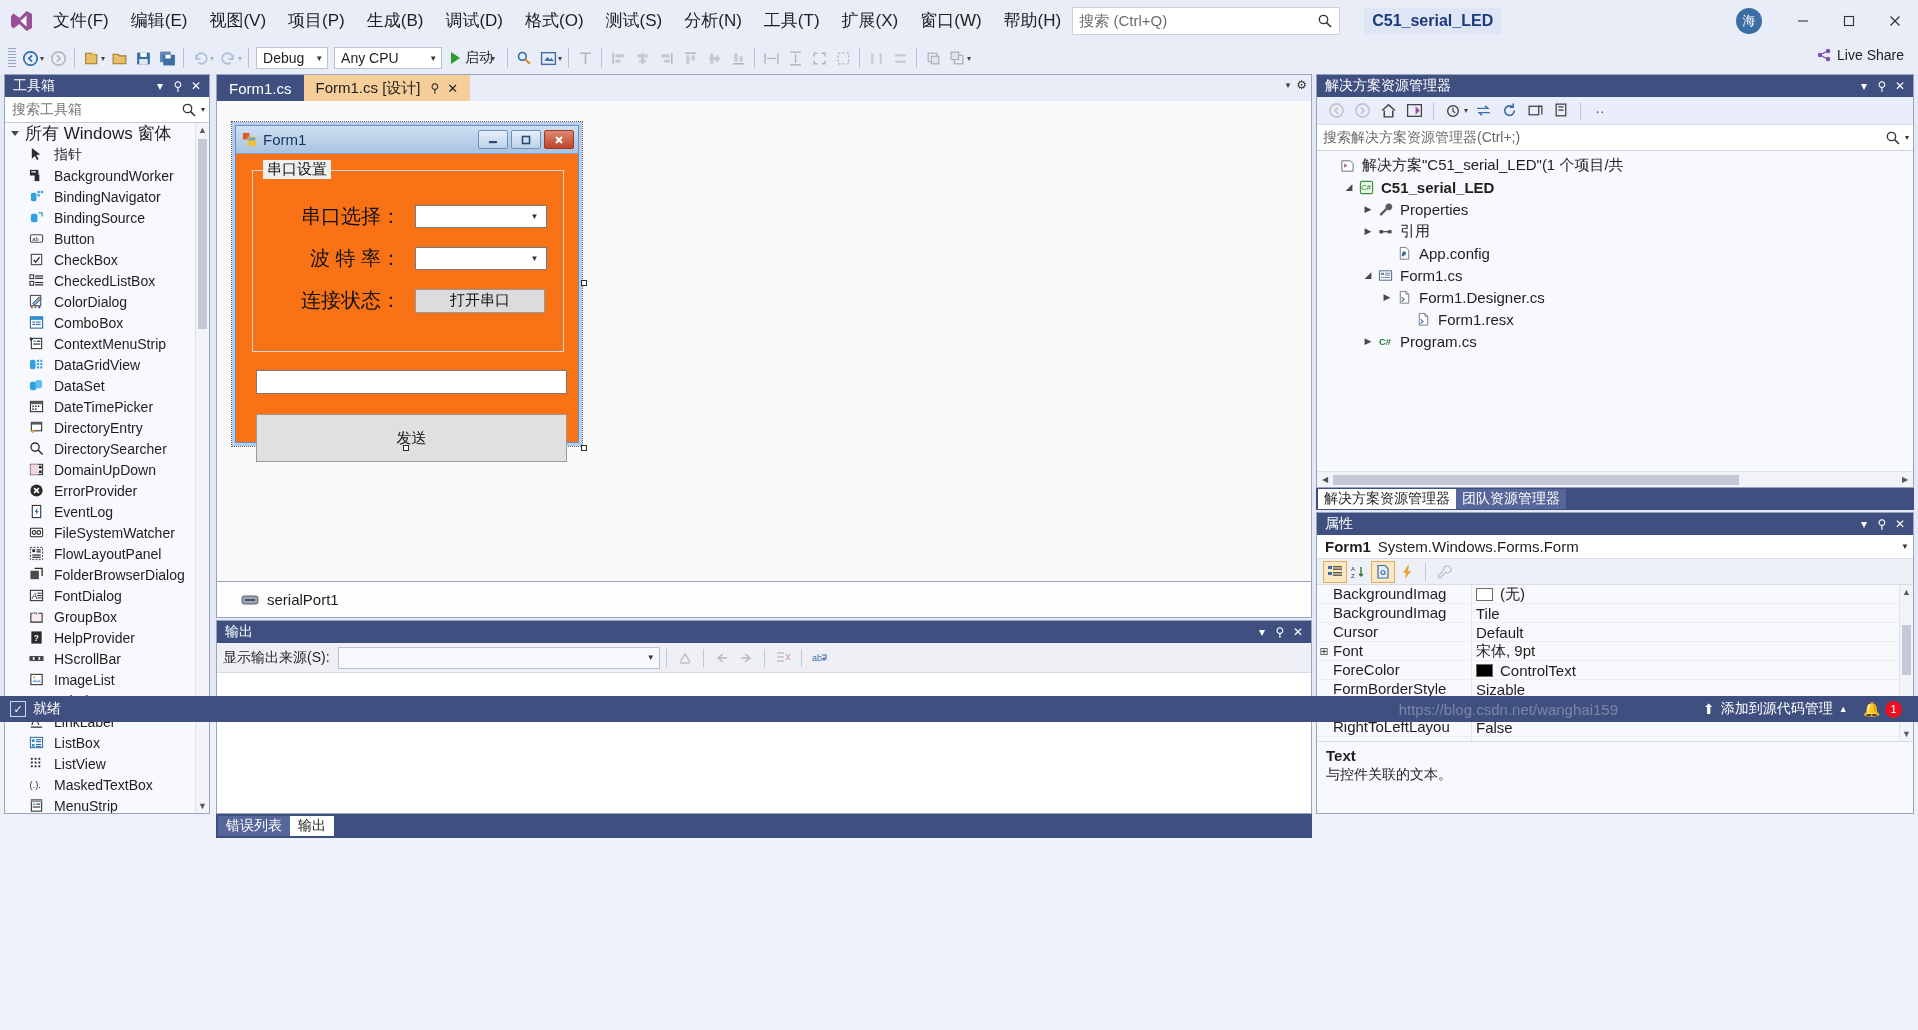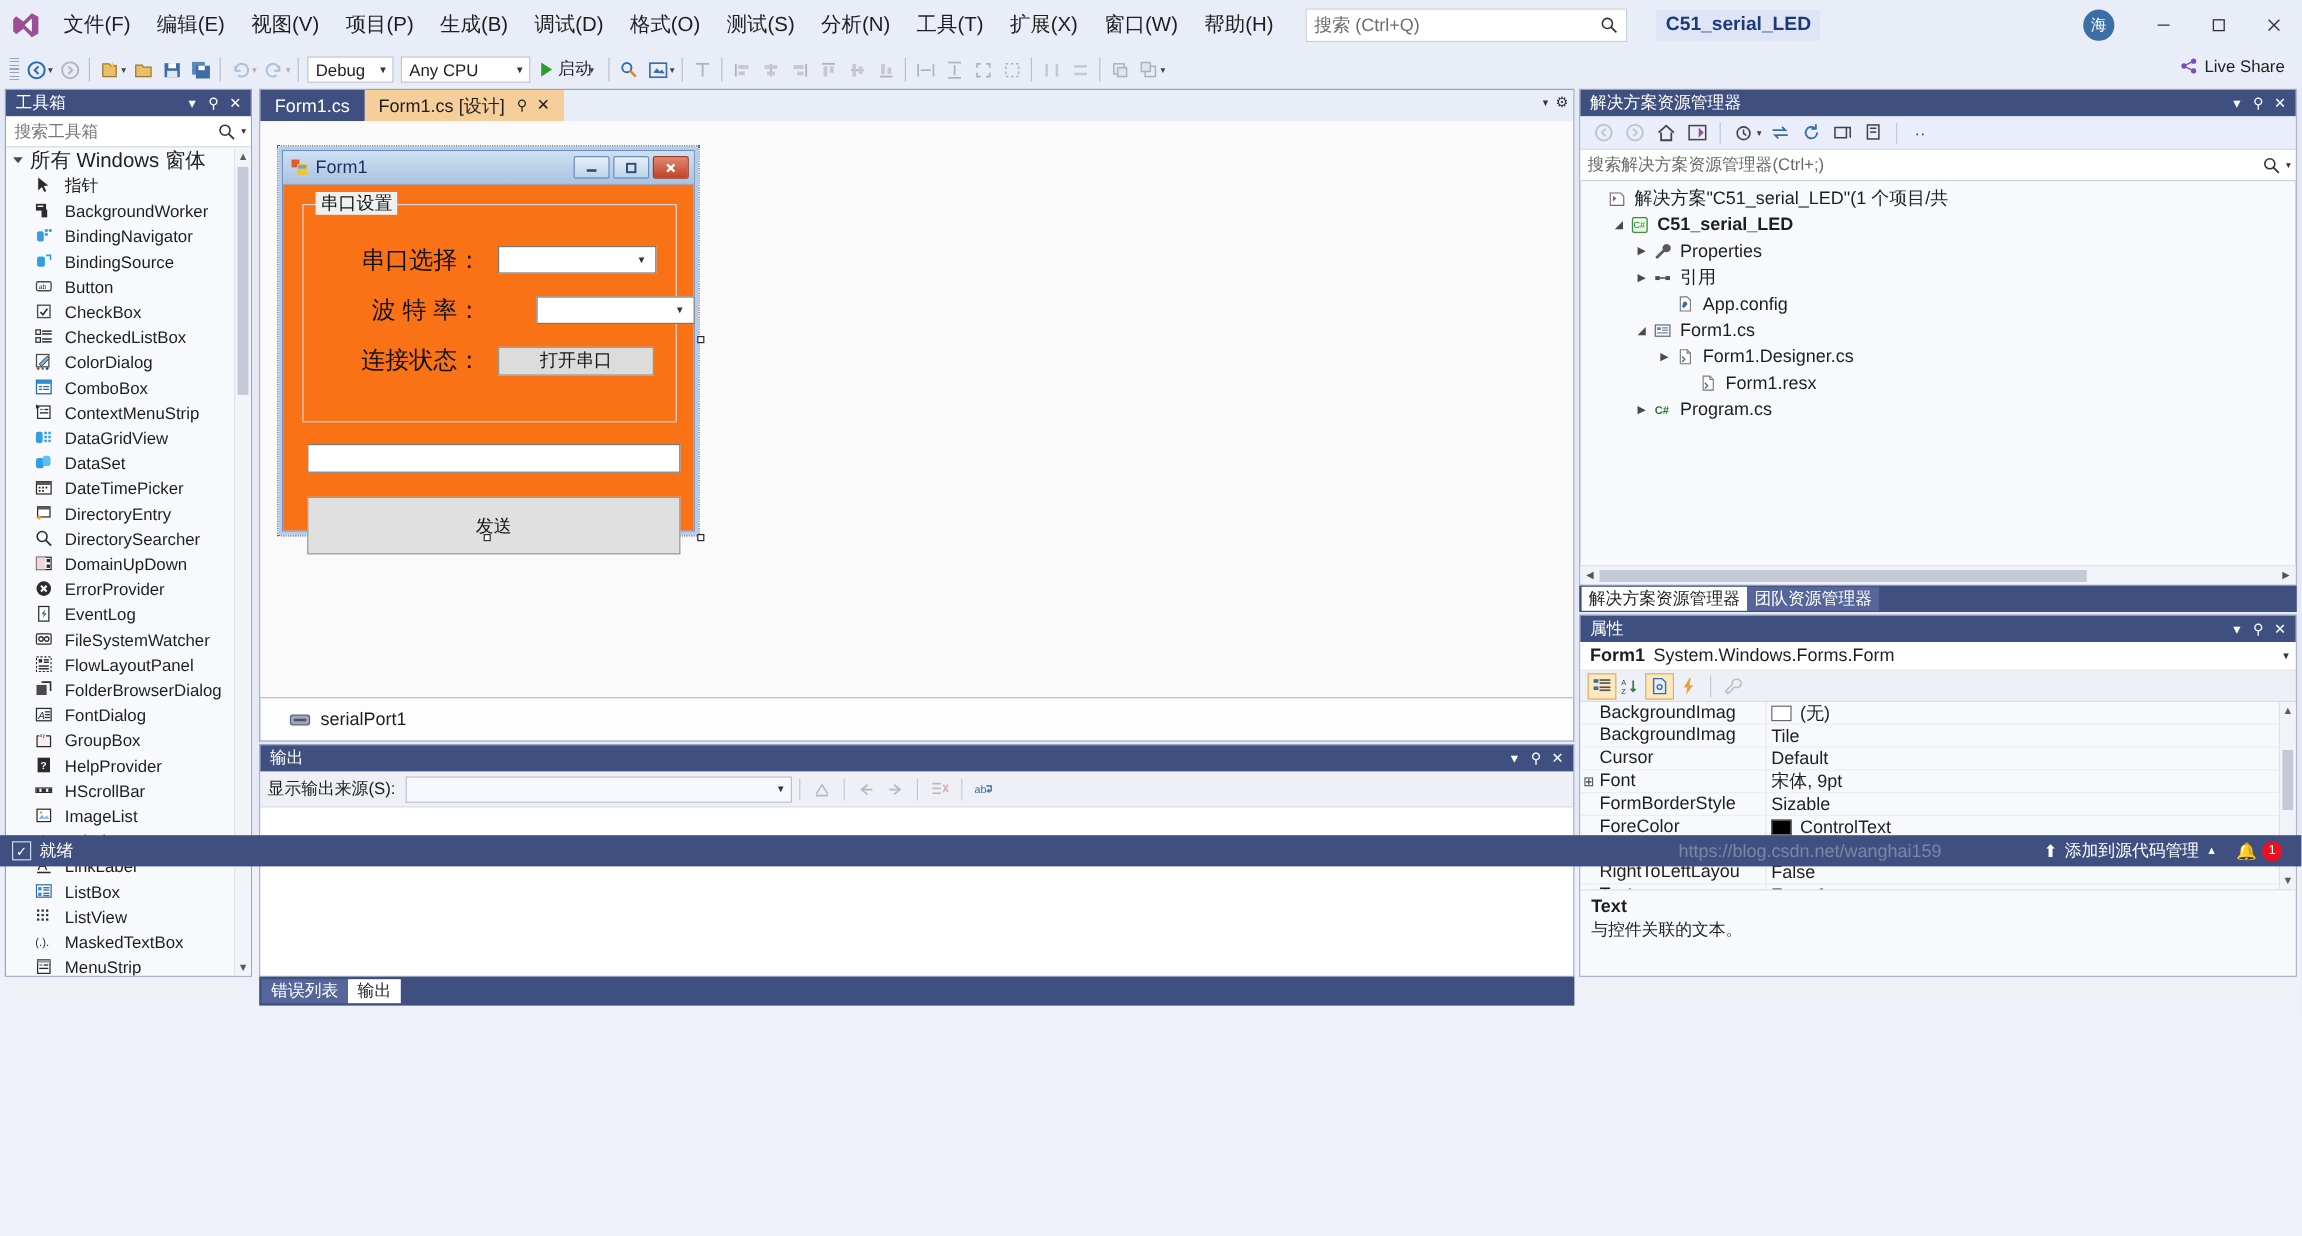--- a/index.html
+++ b/index.html
@@ -19,21 +19,21 @@
     background:#e9edf7; display:flex; align-items:center;
   }
   .vs-logo { width:42px; height:42px; display:flex; align-items:center; justify-content:center; }
   .vs-logo svg { width:24px; height:24px; }
   .menubar { display:flex; align-items:center; height:42px; }
   .menu-item {
     padding:4px 11px; font-size:17px; color:#1e1e1e; cursor:default;
     line-height:22px; white-space:nowrap;
   }
   .search-box {
-    margin-left:16px; width:268px; height:28px; background:#ffffff;
+    margin-left:0; width:268px; height:28px; background:#ffffff;
     border:1px solid #ccd0dd; display:flex; align-items:center; padding:0 6px;
     font-size:15px; color:#6d6d6d; position:relative;
   }
   .search-box .ph { flex:1; }
   .search-ic { width:16px; height:16px; }
   .proj-chip {
     margin-left:24px; background:#dfe5f5; color:#1a3a7a; font-weight:bold;
     font-size:16px; padding:4px 8px; white-space:nowrap;
   }
   .tb-right { position:absolute; right:0; top:0; height:42px; display:flex; align-items:center; }
@@ -946,21 +946,21 @@
             <div class="groupbox">
               <span class="gb-legend">串口设置</span>
 
               <div class="frow" style="left:24px; top:32px;">
                 <span class="flabel" style="width:124px;text-align:right;display:inline-block">串口选择：</span>
                 <span class="combo" style="margin-left:14px">
                   <span class="combo-ar">▼</span>
                 </span>
               </div>
 
-              <div class="frow" style="left:24px; top:74px;gap:32px;">
+              <div class="frow" style="left:24px; top:74px;">
                 <span class="flabel" style="width:124px;text-align:right;display:inline-block">波 特 率：</span>
                 <span class="combo" style="margin-left:14px">
                   <span class="combo-ar">▼</span>
                 </span>
               </div>
 
               <div class="frow" style="left:24px; top:116px;">
                 <span class="flabel" style="width:124px;text-align:right;display:inline-block">连接状态：</span>
                 <span class="btn-ctl" style="margin-left:14px">打开串口</span>
               </div>
@@ -1306,31 +1306,31 @@
         </div>
         <div class="pr-row">
           <span class="pr-exp">⊞</span>
           <span class="pr-key">Font</span>
           <span class="pr-val">
             <span>宋体, 9pt</span>
           </span>
         </div>
         <div class="pr-row">
           <span class="pr-exp"></span>
-          <span class="pr-key">FormBorderStyle</span>
-          <span class="pr-val">
-            <span>Sizable</span>
-          </span>
-        </div>
-        <div class="pr-row">
-          <span class="pr-exp"></span>
           <span class="pr-key">ForeColor</span>
           <span class="pr-val">
             <span class="swatch" style="background: rgb(0, 0, 0);"></span>
             <span>ControlText</span>
+          </span>
+        </div>
+        <div class="pr-row">
+          <span class="pr-exp"></span>
+          <span class="pr-key">FormBorderStyle</span>
+          <span class="pr-val">
+            <span>Sizable</span>
           </span>
         </div>
         <div class="pr-row">
           <span class="pr-exp"></span>
           <span class="pr-key">RightToLeft</span>
           <span class="pr-val">
             <span>No</span>
           </span>
         </div>
         <div class="pr-row">

